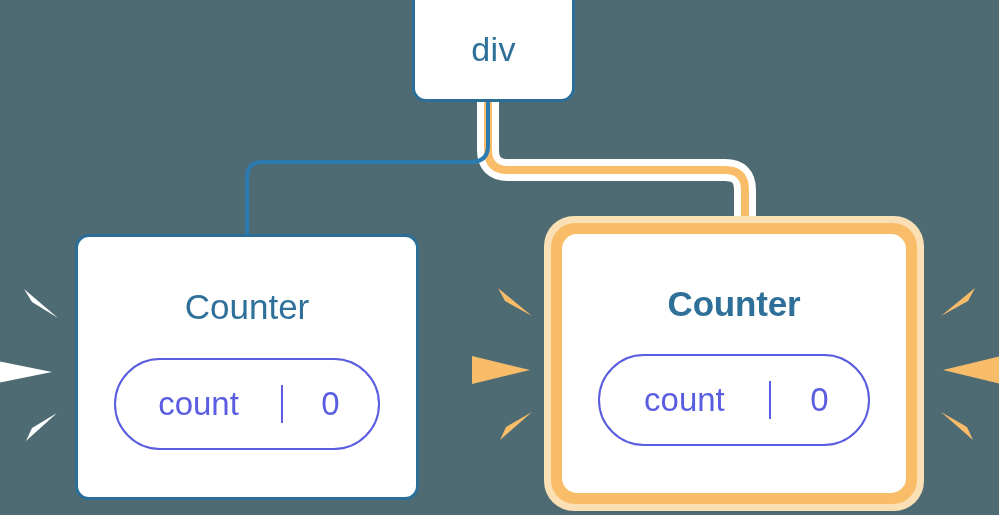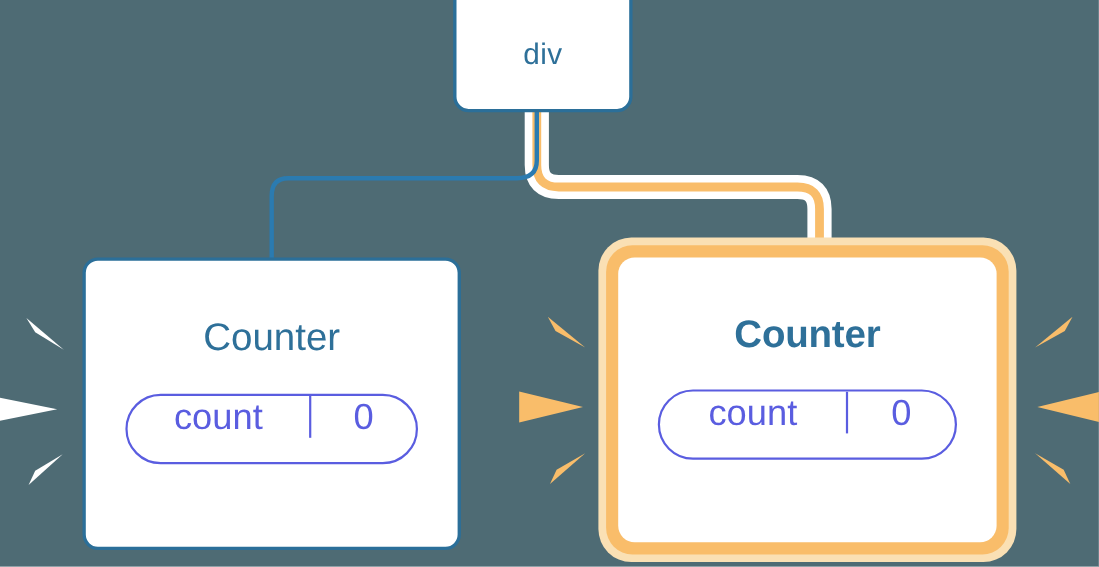--- a/index.html
+++ b/index.html
@@ -38,21 +38,21 @@
   #node-div {
     left: 412px;
     top: -16px;
     width: 163px;
     height: 118px;
     border: 3px solid #2b6f99;
     border-radius: 14px;
     justify-content: center;
   }
   #node-div .node-title {
-    font-size: 27px;
+    font-size: 34px;
     color: #2e7099;
     letter-spacing: .3px;
     margin-top: 12px;
   }
   
   #node-counter-left {
     left: 75px;
     top: 234px;
     width: 344px;
     height: 266px;
@@ -95,25 +95,25 @@
   #node-counter-right .node-title {
     font-size: 35px;
     color: #2e7099;
     font-weight: bold;
     margin-top: 50px;
     letter-spacing: -.2px;
   }
   
   .pill {
     display: flex;
-    align-items: flex-start;
+    align-items: center;
     border: 2px solid #5a5de0;
     border-radius: 999px;
     overflow: hidden;
-    height: 64px;
+    height: 92px;
     box-sizing: border-box;
   }
   #node-counter-left .pill { margin-top: 31px; width: 266px; }
   #node-counter-right .pill { margin-top: 30px; width: 272px; }
   .pill-key, .pill-val {
     display: flex;
     align-items: center;
     justify-content: center;
     color: #5a5de0;
     font-size: 33px;

